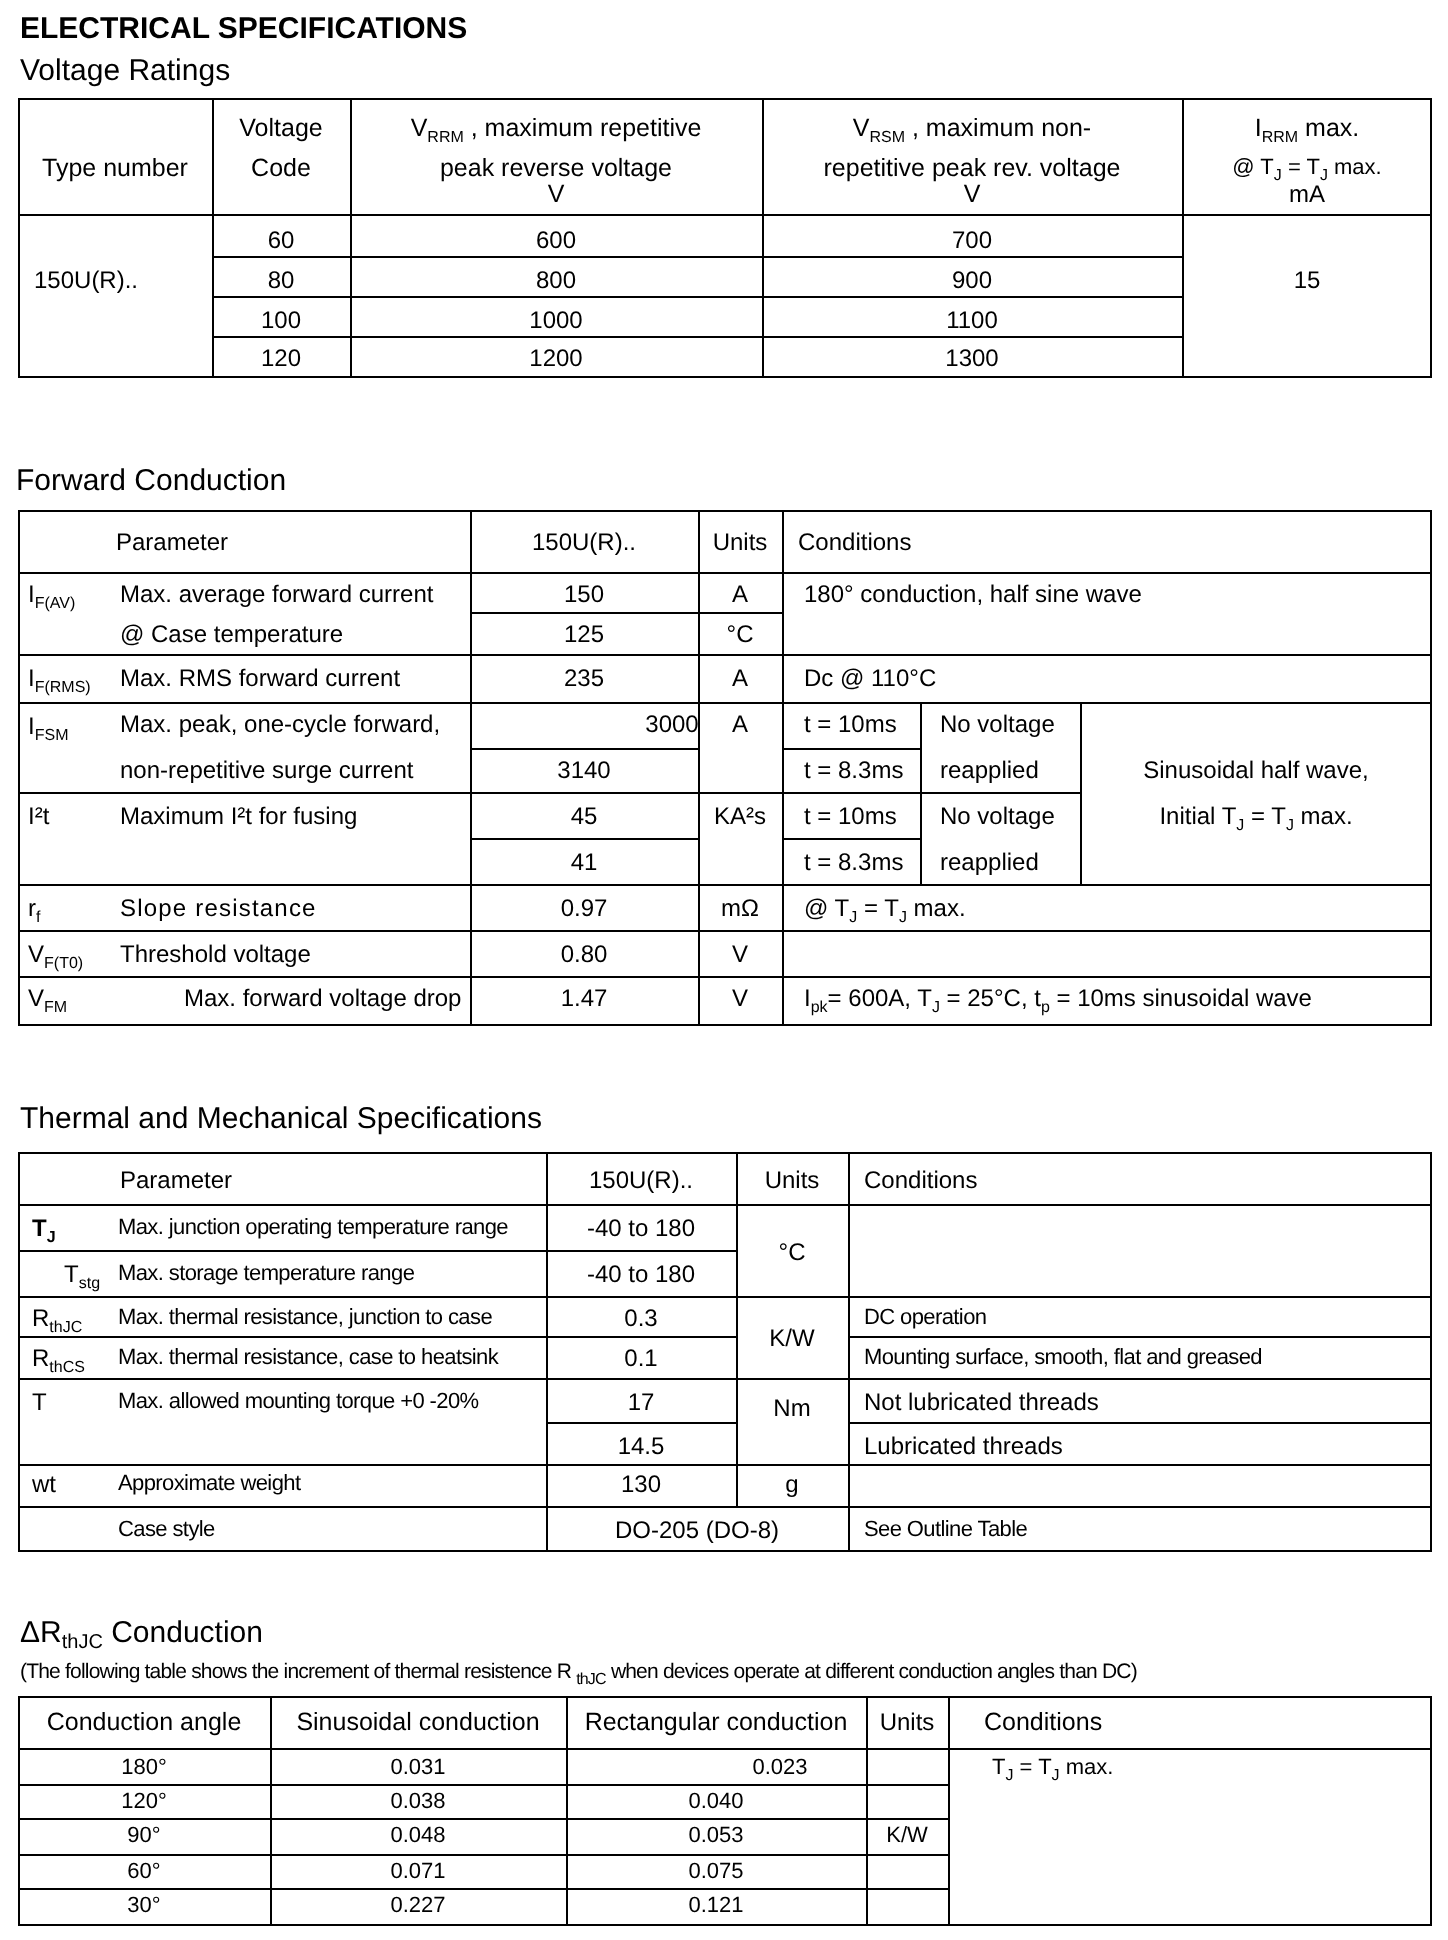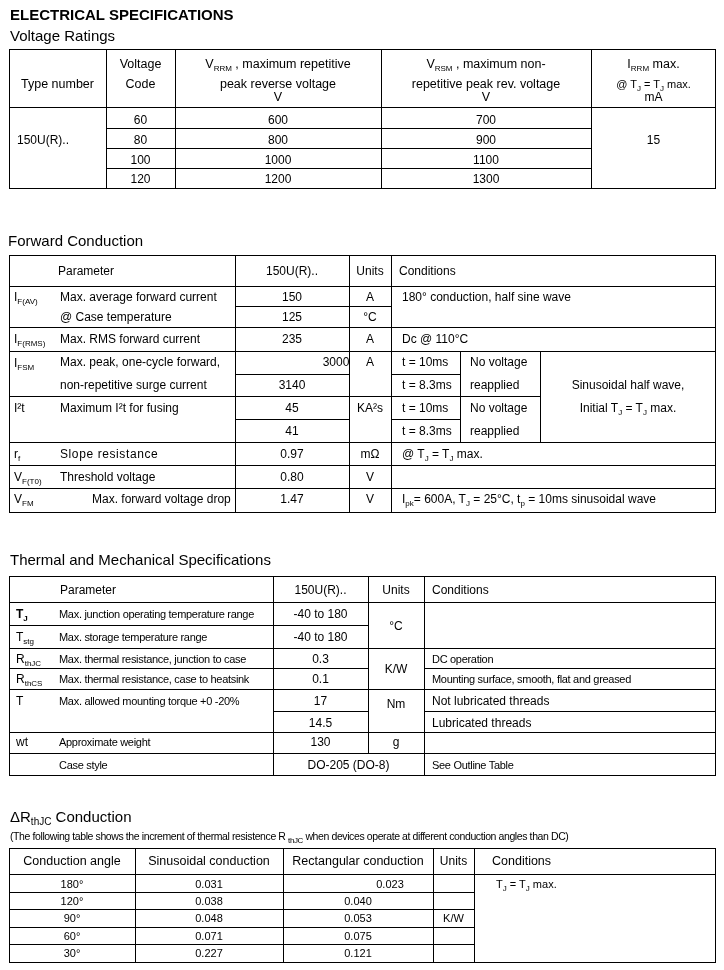--- a/index.html
+++ b/index.html
@@ -198,21 +198,21 @@
   <div class="t c" style="left:273px;top:583px;width:95px;">150U(R)..</div>
   <div class="t c" style="left:368px;top:583px;width:56px;">Units</div>
   <div class="t" style="left:432px;top:583px;">Conditions</div>
 
   <div>
     <div class="t" style="left:16px;top:607px;font-weight:bold;"><span>T</span><sub>J</sub></div>
     <div class="t cond" style="left:59px;top:607px;">Max. junction operating temperature range</div>
     <div class="t c" style="left:273px;top:607px;width:95px;">-40 to 180</div>
   </div>
   <div>
-    <div class="t" style="left:16px;top:630px;"><span>T</span><sub>stg</sub></div>
+    <div class="t" style="left:32px;top:630px;"><span>T</span><sub>stg</sub></div>
     <div class="t cond" style="left:59px;top:630px;">Max. storage temperature range</div>
     <div class="t c" style="left:273px;top:630px;width:95px;">-40 to 180</div>
   </div>
   <div class="t c" style="left:368px;top:619px;width:56px;">°C</div>
 
   <div>
     <div class="t" style="left:16px;top:652px;"><span>R</span><sub>thJC</sub></div>
     <div class="t cond" style="left:59px;top:652px;">Max. thermal resistance, junction to case</div>
     <div class="t c" style="left:273px;top:652px;width:95px;">0.3</div>
     <div class="t cond" style="left:432px;top:652px;">DC operation</div>

